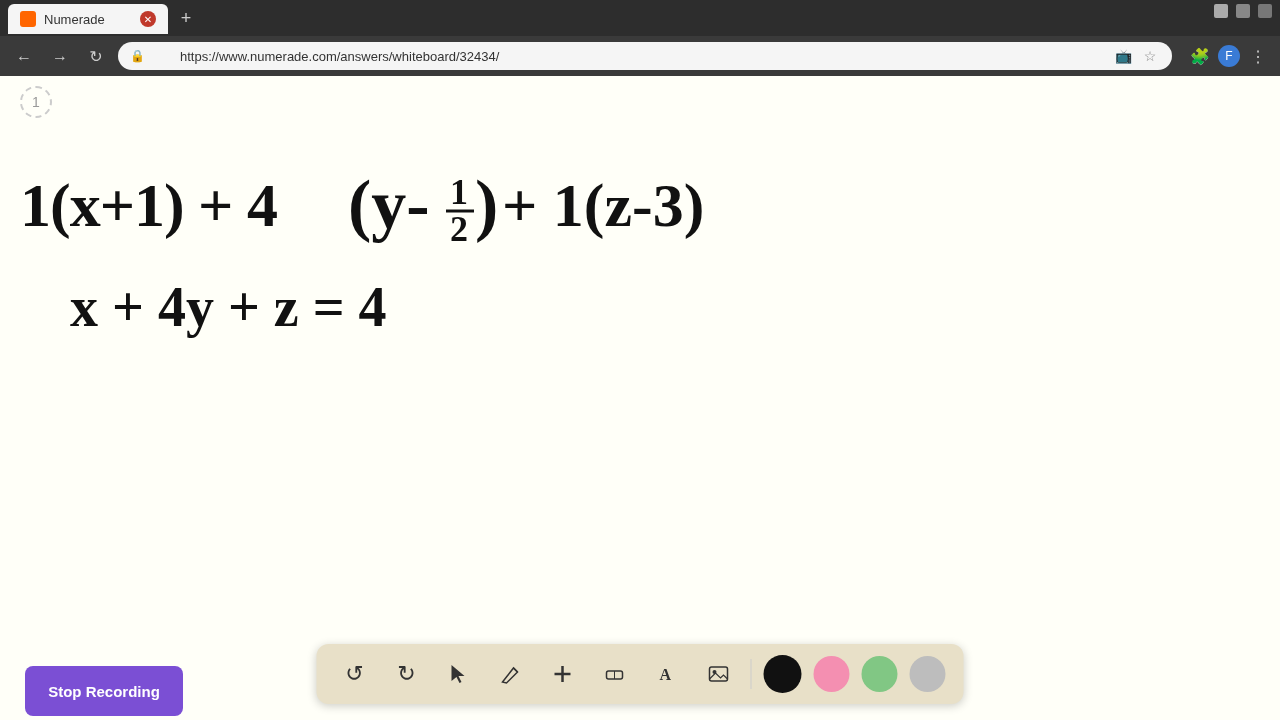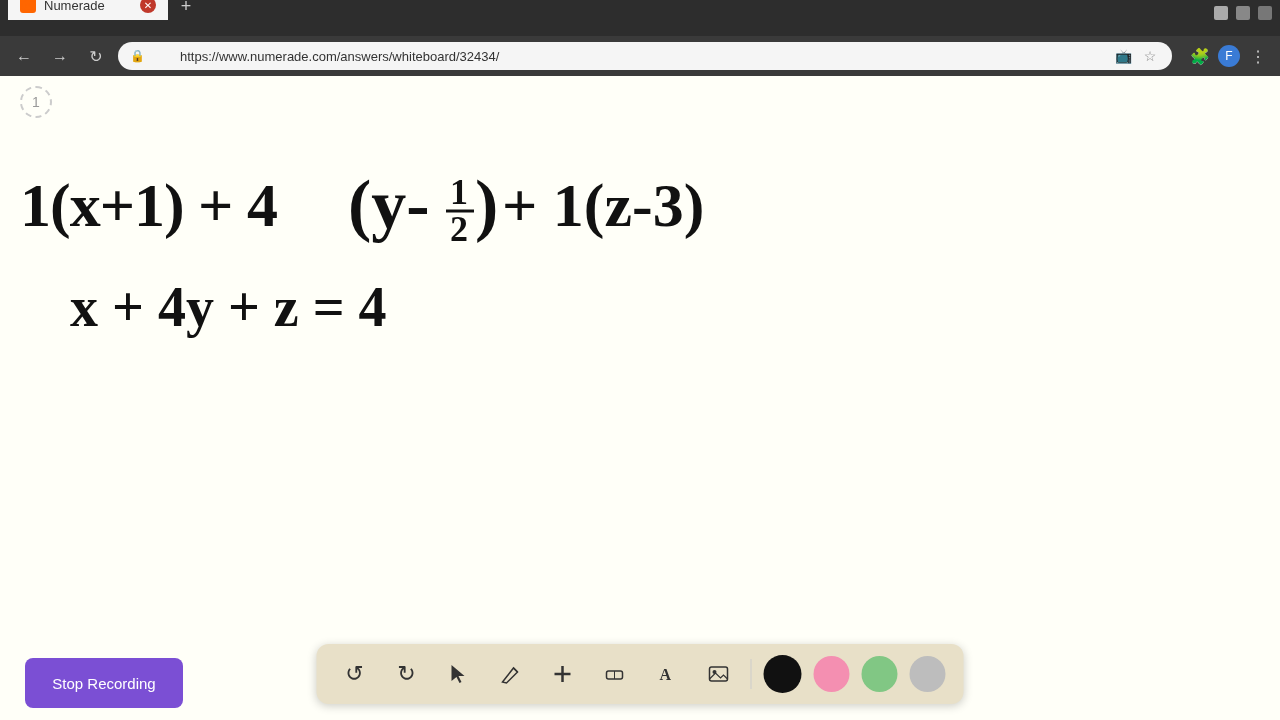--- a/index.html
+++ b/index.html
@@ -15,24 +15,24 @@
     
     .browser-chrome {
       width: 100%;
       background: #3a3a3a;
       display: flex;
       flex-direction: column;
     }
 
     .tab-bar {
       display: flex;
-      align-items: flex-end;
+      align-items: flex-start;
       background: #2d2d2d;
       height: 36px;
-      padding: 16px 8px;
+      padding: 4px 8px;
       gap: 4px;
     }
 
     .tab {
       display: flex;
       align-items: center;
       background: #f5f5f5;
       border-radius: 6px 6px 0 0;
       padding: 0 12px;
       height: 30px;
@@ -247,29 +247,29 @@
 
     .toolbar-divider {
       width: 1px;
       height: 30px;
       background: #ccc;
     }
 
     
     .stop-recording-btn {
       position: absolute;
-      bottom: 12px;
+      bottom: 4px;
       left: 25px;
       background: #7b4fd4;
       color: white;
       border: none;
       border-radius: 8px;
       padding: 25px 22px;
       font-size: 15px;
-      font-weight: 400;
+      font-weight: 700;
       cursor: pointer;
       width: 158px;
       height: 48px;
       display: flex;
       align-items: center;
       justify-content: center;
     }
 
     
     .math-svg {

